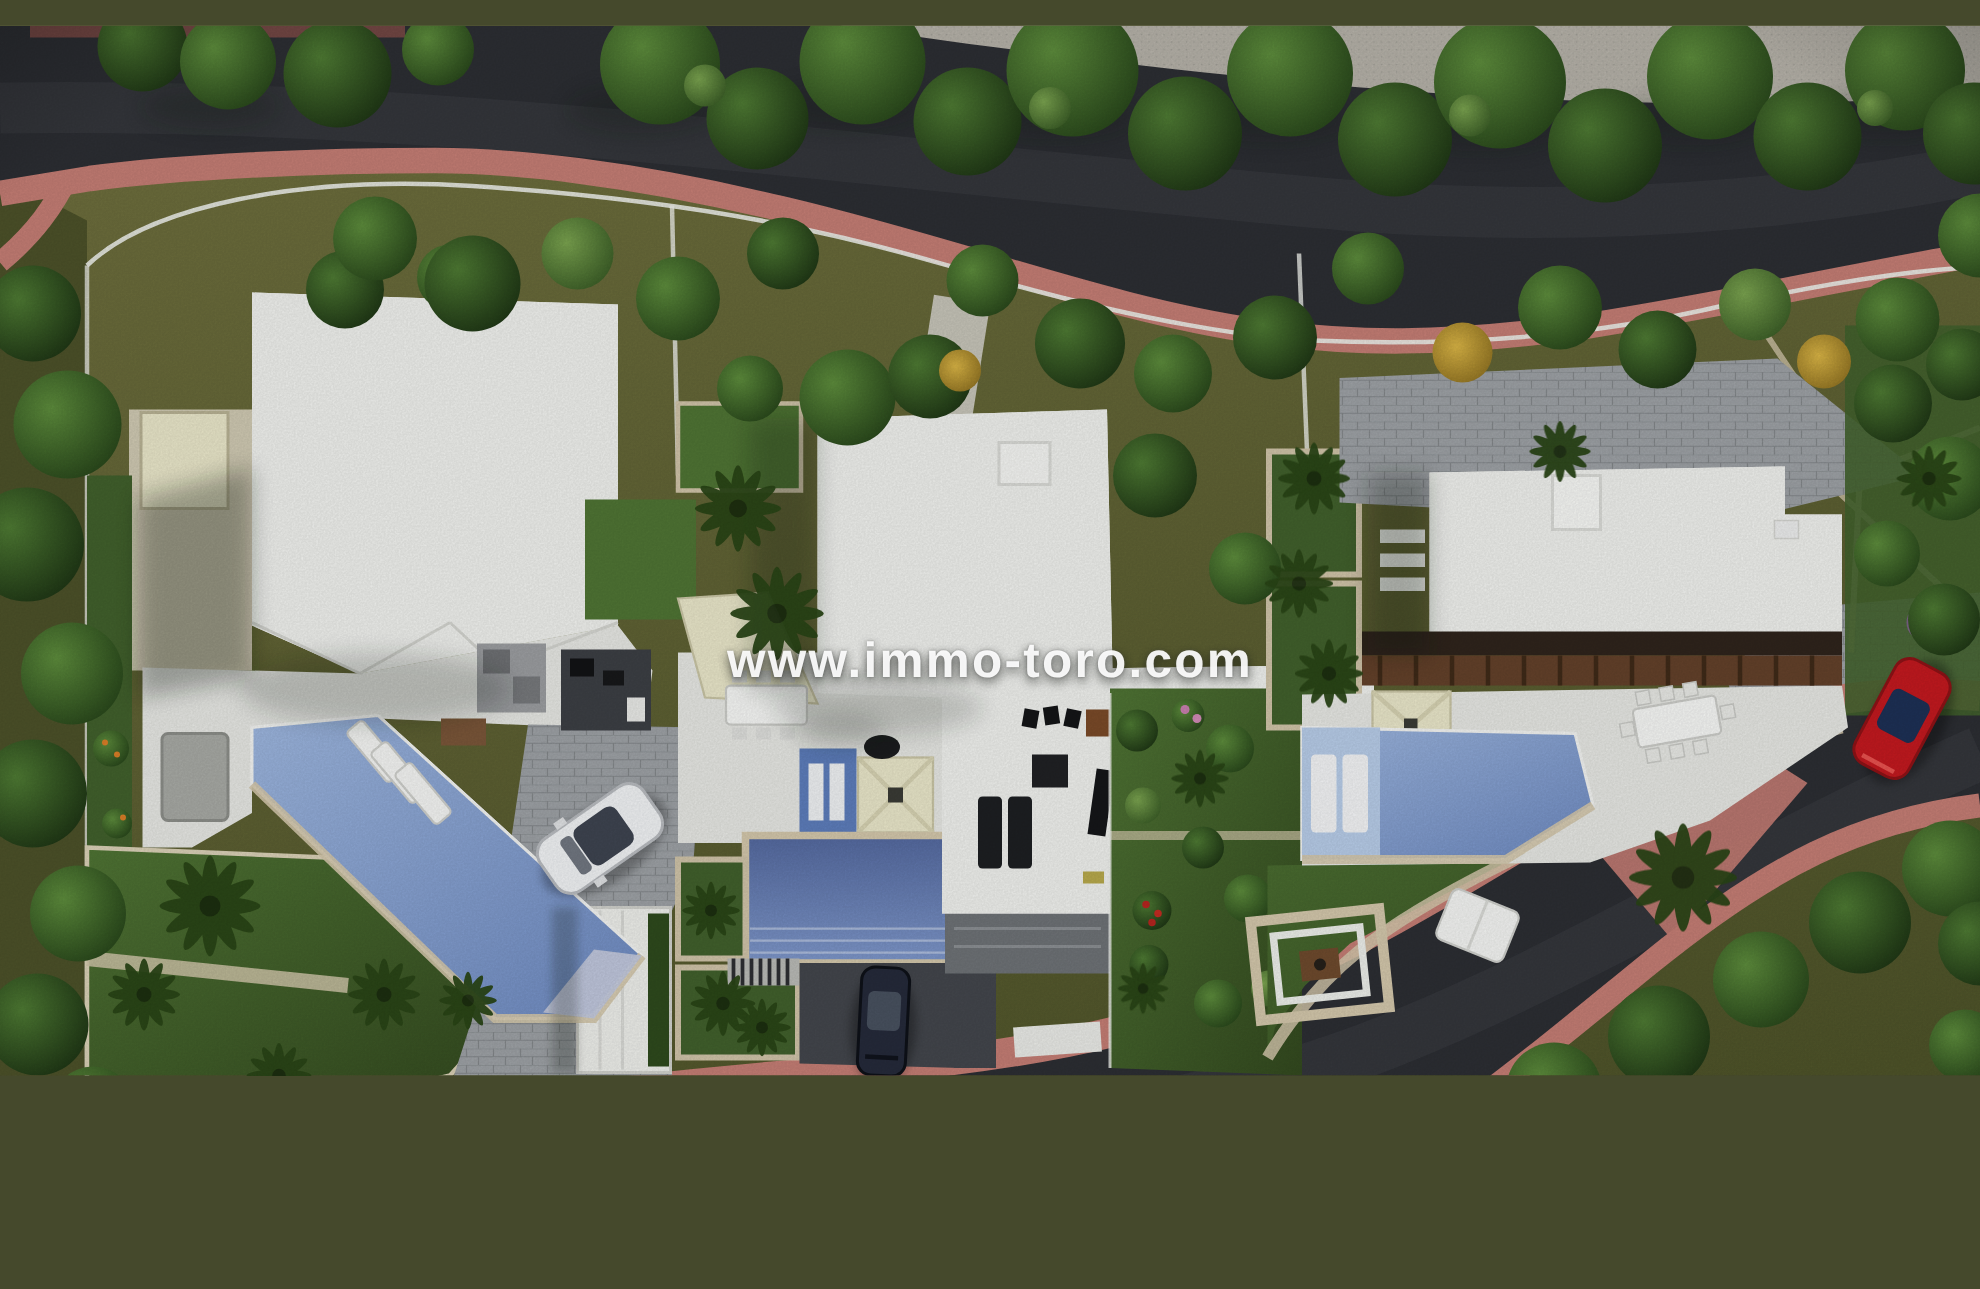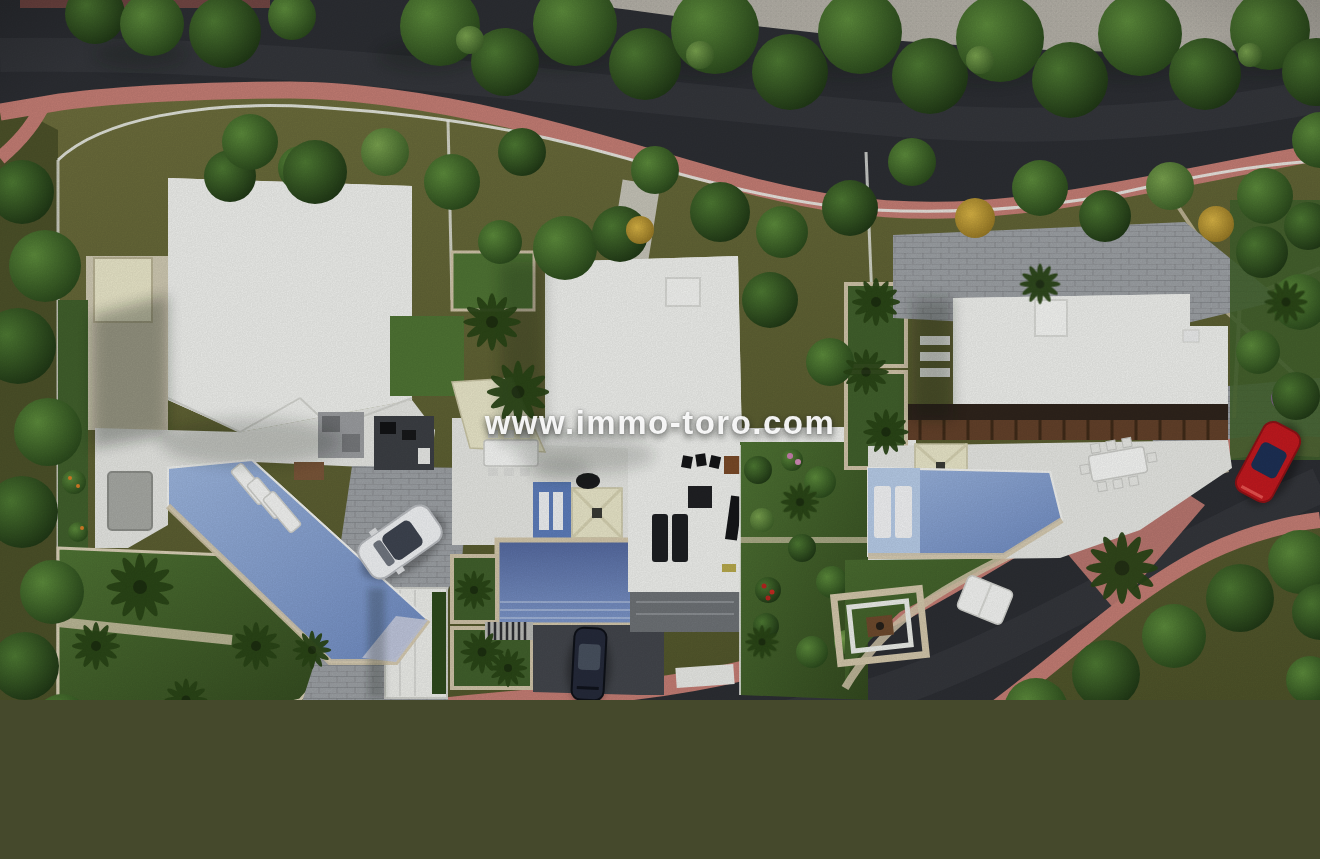--- a/index.html
+++ b/index.html
@@ -1,16 +1,16 @@
 <!DOCTYPE html>
 <html style="--asphalt: #2c2e33; --asphalt-worn: #3b3e43; --sidewalk-pink: #c47d74; --sidewalk-pink-dark: #8f544f; --olive: #6d6e44; --olive-dark: #4c5129; --lawn: #41602c; --lawn-bright: #4f7434; --roof-white: #eff0ed; --terrace-white: #e6e7e3; --stone-beige: #d3c7ab; --paver-gray: #9da1a5; --courtyard-dark: #43464c; --pool-blue: #7d9cd0; --pool-pale: #b7cce8; --pergola-brown: #63412a; --canopy-cream: #e9e6c9; --pavement-top: #b5b1a8; --car-white: #f0f2f4; --car-red: #c2191f; --car-dark: #252a3a; --wall-white: #eceee9;"><head>
 <meta charset="utf-8">
 <style>
   html,body{margin:0;padding:0;background:#45492c;font-family:"Liberation Sans",sans-serif;}
-  .stage{position:relative;width:1320px;height:700px;overflow:hidden;background:#5c6036;}
+  .stage{position:relative;width:1320px;height:700px;overflow:hidden;background:#5c6036;margin-top:17px;}
   .stage svg{position:absolute;left:0;top:0;}
   .watermark{position:absolute;left:0;right:0;top:404px;text-align:center;
     font-weight:bold;font-size:33px;letter-spacing:1.5px;color:rgba(255,255,255,.93);
     text-shadow:0 3px 7px rgba(25,28,24,.75),0 0 2px rgba(90,90,90,.5);pointer-events:none;}
 </style>
 </head>
 <body>
 
 <div class="stage">
 <svg width="1320" height="859" viewBox="0 0 1320 859">

